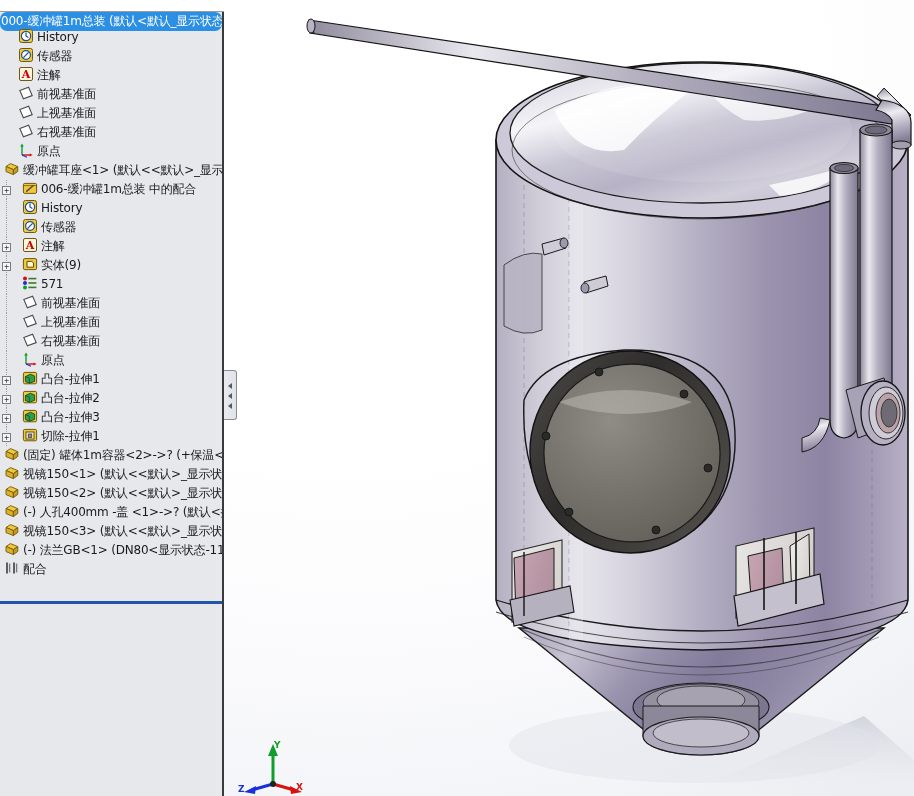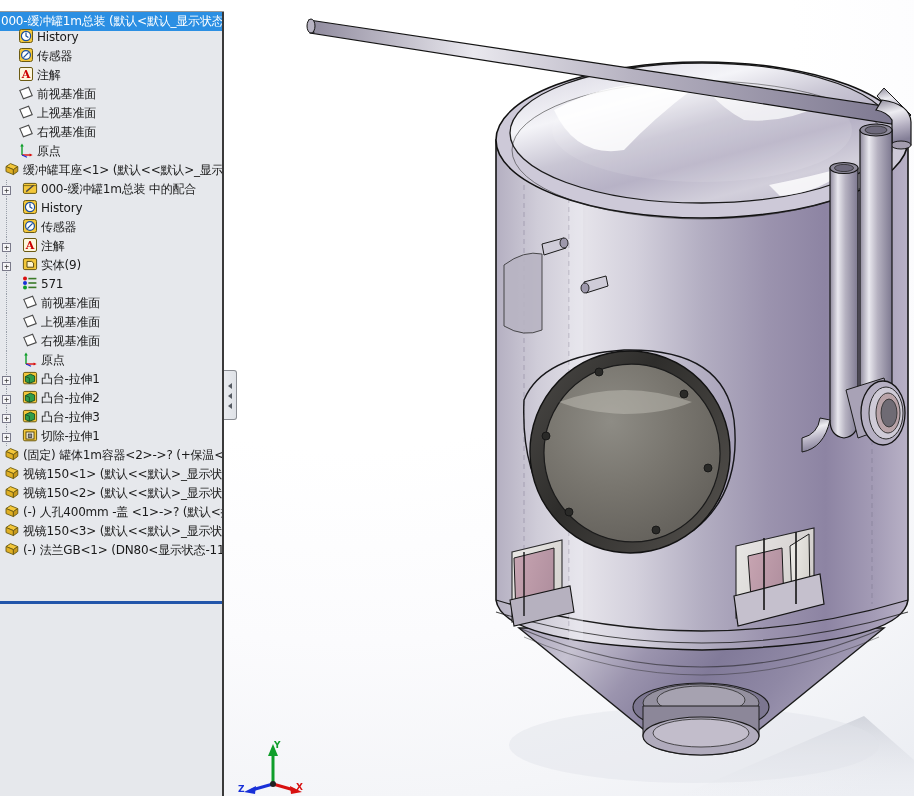--- a/index.html
+++ b/index.html
@@ -35,20 +35,21 @@
     overflow:hidden;
   }
   #treeTitle{
     position:absolute;left:0;top:0;width:222px;height:19px;
     background:#2b8fe3;
     color:#ffffff;
     font-size:12px;line-height:19px;
     white-space:nowrap;overflow:hidden;
     padding-left:1px;box-sizing:border-box;
     letter-spacing:-0.2px;
+    border-radius:7px;
   }
   #rows{position:absolute;left:0;top:16px;width:268px;}
   .row{
     position:relative;height:19px;line-height:19px;
     white-space:nowrap;overflow:hidden;
     font-size:12px;color:#1a1a1a;
     letter-spacing:-0.2px;
   }
   .row .lbl{vertical-align:middle;}
   .plus{
@@ -334,21 +335,21 @@
             </svg></span><span class="lbl">原点</span></div>
         <div class="row"><span style="display:inline-block;width:4px"></span><span class="ic"><svg width="16" height="16" viewBox="0 0 16 16">
               <path d="M2 5.5 L6.5 2.6 L13.8 5.6 L9.4 8.6 Z" fill="#f3c73a" stroke="#6b5a12" stroke-width="0.9"></path>
               <path d="M2 5.5 L2 10.6 L9.4 13.6 L9.4 8.6 Z" fill="#e0b024" stroke="#6b5a12" stroke-width="0.9"></path>
               <path d="M9.4 8.6 L13.8 5.6 L13.8 10.4 L9.4 13.6 Z" fill="#c99a1c" stroke="#6b5a12" stroke-width="0.9"></path>
             </svg></span><span class="lbl">缓冲罐耳座&lt;1&gt; (默认&lt;&lt;默认&gt;_显示状</span></div>
         <div class="row"><span class="dots"></span><span class="plus">+</span><span style="display:inline-block;width:22px"></span><span class="ic"><svg width="16" height="16" viewBox="0 0 16 16">
               <rect x="1.4" y="3.4" width="13.2" height="10" rx="1.4" fill="#f3c73a" stroke="#6b5a12"></rect>
               <path d="M1.4 5.6 L14.6 5.6" stroke="#6b5a12" stroke-width="0.8"></path>
               <path d="M4.2 11.6 L11.6 5.2" stroke="#4a4a4a" stroke-width="1.4"></path>
-            </svg></span><span class="lbl">000-缓冲罐1m总装 中的配合</span></div>
+            </svg></span><span class="lbl">006-缓冲罐1m总装 中的配合</span></div>
         <div class="row"><span class="dots"></span><span style="display:inline-block;width:22px"></span><span class="ic"><svg width="16" height="16" viewBox="0 0 16 16">
               <rect x="1.5" y="1.5" width="13" height="13" rx="2" fill="#f3c73a" stroke="#6b5a12"></rect>
               <circle cx="8" cy="8" r="4.6" fill="#ffffff" stroke="#1b4f9e" stroke-width="1.2"></circle>
               <path d="M8 4.6 L8 8 L10.4 9.6" stroke="#1b4f9e" stroke-width="1.2" fill="none"></path>
             </svg></span><span class="lbl">History</span></div>
         <div class="row"><span class="dots"></span><span style="display:inline-block;width:22px"></span><span class="ic"><svg width="16" height="16" viewBox="0 0 16 16">
               <rect x="1.5" y="1.5" width="13" height="13" rx="2" fill="#f3c73a" stroke="#6b5a12"></rect>
               <circle cx="8" cy="8" r="4.4" fill="#ffffff" stroke="#1b4f9e" stroke-width="1.2"></circle>
               <path d="M5.4 10.6 L10.6 5.4" stroke="#1b4f9e" stroke-width="1.3"></path>
             </svg></span><span class="lbl">传感器</span></div>
@@ -427,20 +428,26 @@
         <div class="row"><span style="display:inline-block;width:4px"></span><span class="ic"><svg width="16" height="16" viewBox="0 0 16 16">
               <path d="M2 5.5 L6.5 2.6 L13.8 5.6 L9.4 8.6 Z" fill="#f3c73a" stroke="#6b5a12" stroke-width="0.9"></path>
               <path d="M2 5.5 L2 10.6 L9.4 13.6 L9.4 8.6 Z" fill="#e0b024" stroke="#6b5a12" stroke-width="0.9"></path>
               <path d="M9.4 8.6 L13.8 5.6 L13.8 10.4 L9.4 13.6 Z" fill="#c99a1c" stroke="#6b5a12" stroke-width="0.9"></path>
             </svg></span><span class="lbl">视镜150&lt;3&gt; (默认&lt;&lt;默认&gt;_显示状态</span></div>
         <div class="row"><span style="display:inline-block;width:4px"></span><span class="ic"><svg width="16" height="16" viewBox="0 0 16 16">
               <path d="M2 5.5 L6.5 2.6 L13.8 5.6 L9.4 8.6 Z" fill="#f3c73a" stroke="#6b5a12" stroke-width="0.9"></path>
               <path d="M2 5.5 L2 10.6 L9.4 13.6 L9.4 8.6 Z" fill="#e0b024" stroke="#6b5a12" stroke-width="0.9"></path>
               <path d="M9.4 8.6 L13.8 5.6 L13.8 10.4 L9.4 13.6 Z" fill="#c99a1c" stroke="#6b5a12" stroke-width="0.9"></path>
             </svg></span><span class="lbl">(-) 法兰GB&lt;1&gt; (DN80&lt;显示状态-11&gt;</span></div>
+        <div class="row"><span style="display:inline-block;width:4px"></span><span class="ic"><svg width="16" height="16" viewBox="0 0 16 16">
+              <path d="M3 2.6 L3 13.4" stroke="#3a3a3a" stroke-width="1.6"></path>
+              <path d="M5.6 3.6 L5.6 12.4" stroke="#7a7a7a" stroke-width="1.4"></path>
+              <path d="M10 2.6 L10 13.4" stroke="#3a3a3a" stroke-width="1.6"></path>
+              <path d="M12.6 3.6 L12.6 12.4" stroke="#7a7a7a" stroke-width="1.4"></path>
+            </svg></span><span class="lbl">配合</span></div>
       </div>
     <div id="rollback" style="top: 589px;"></div>
   </div>
 
   <div id="splitter">
     <span class="sparr" style="top:12px;"></span>
     <span class="sparr" style="top:22px;"></span>
     <span class="sparr" style="top:32px;"></span>
   </div>
 

